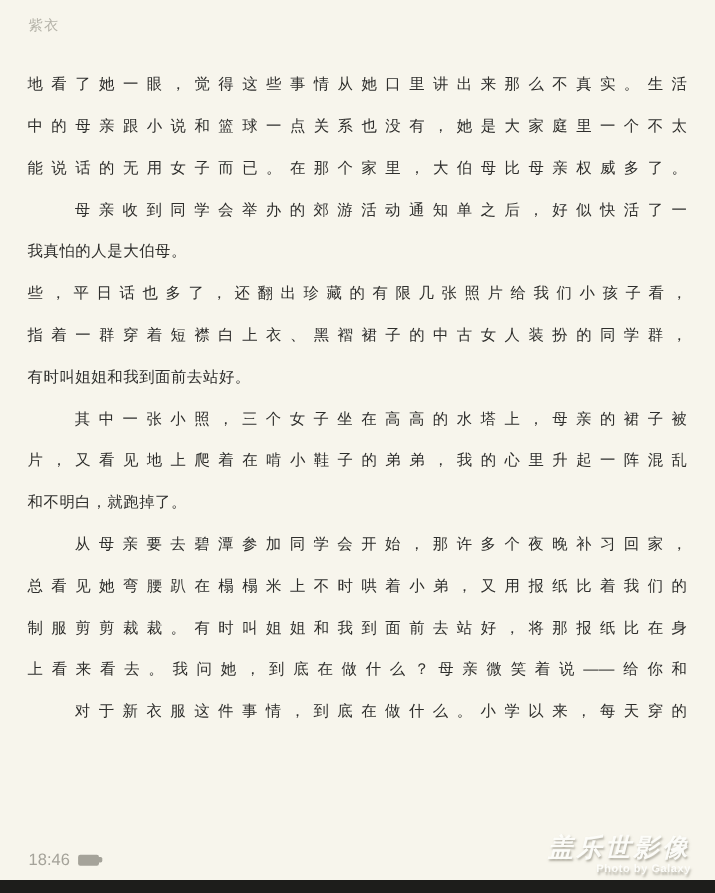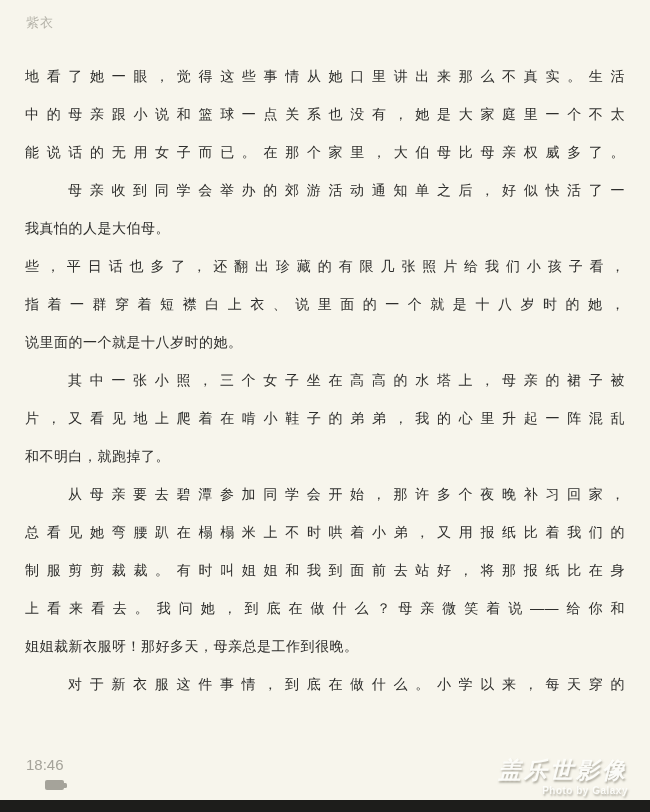--- a/index.html
+++ b/index.html
@@ -44,25 +44,24 @@
     text-align-last: left;
   }
   .line.indent {
     padding-left: 43px;
   }
   .status-footer {
     position: absolute;
     left: 26px;
     bottom: 22px;
     display: flex;
-    align-items: flex-end;
+    align-items: center;
     gap: 7px;
     color: #a5a39a;
     font-size: 15px;
-    flex-direction: column;
   }
   .battery {
     display: inline-block;
     position: relative;
     width: 19px;
     height: 10px;
     background: #a5a39a;
     border-radius: 2px;
   }
   .battery::after {
@@ -112,30 +111,29 @@
 
   <div class="chapter-title">紫衣</div>
 
   <div class="reading-area" id="reading-area">
       <div class="line">地看了她一眼，觉得这些事情从她口里讲出来那么不真实。生活</div>
       <div class="line">中的母亲跟小说和篮球一点关系也没有，她是大家庭里一个不太</div>
       <div class="line">能说话的无用女子而已。在那个家里，大伯母比母亲权威多了。</div>
       <div class="line indent">母亲收到同学会举办的郊游活动通知单之后，好似快活了一</div>
       <div class="line short">我真怕的人是大伯母。</div>
       <div class="line">些，平日话也多了，还翻出珍藏的有限几张照片给我们小孩子看，</div>
-      <div class="line">指着一群穿着短襟白上衣、说里面的一个就是十八岁时的她，</div>
-      <div class="line short">说里面的一个就是十八岁时的她。</div>
+      <div class="line">指着一群穿着短襟白上衣、黑褶裙子的中古女人装扮的同学群，</div>
+      <div class="line short">有时叫姐姐和我到面前去站好。</div>
       <div class="line indent">其中一张小照，三个女子坐在高高的水塔上，母亲的裙子被</div>
       <div class="line">片，又看见地上爬着在啃小鞋子的弟弟，我的心里升起一阵混乱</div>
       <div class="line short">和不明白，就跑掉了。</div>
       <div class="line indent">从母亲要去碧潭参加同学会开始，那许多个夜晚补习回家，</div>
       <div class="line">总看见她弯腰趴在榻榻米上不时哄着小弟，又用报纸比着我们的</div>
       <div class="line">制服剪剪裁裁。有时叫姐姐和我到面前去站好，将那报纸比在身</div>
       <div class="line">上看来看去。我问她，到底在做什么？母亲微笑着说——给你和</div>
-      <div class="line short">姐姐裁新衣服呀！那好多天，母亲总是工作到很晚。</div>
       <div class="line indent">对于新衣服这件事情，到底在做什么。小学以来，每天穿的</div>
     </div>
 
   <div class="status-footer">
     <span>18:46</span>
     <span class="battery"></span>
   </div>
 
   <div class="watermark">
     <div class="wm-title">盖乐世影像</div>

